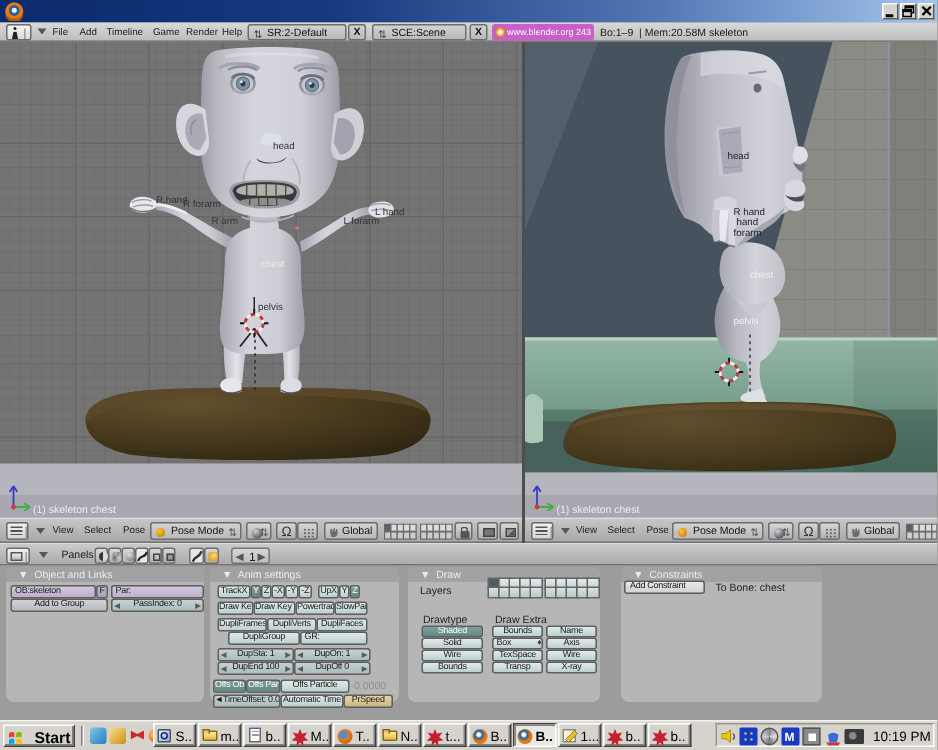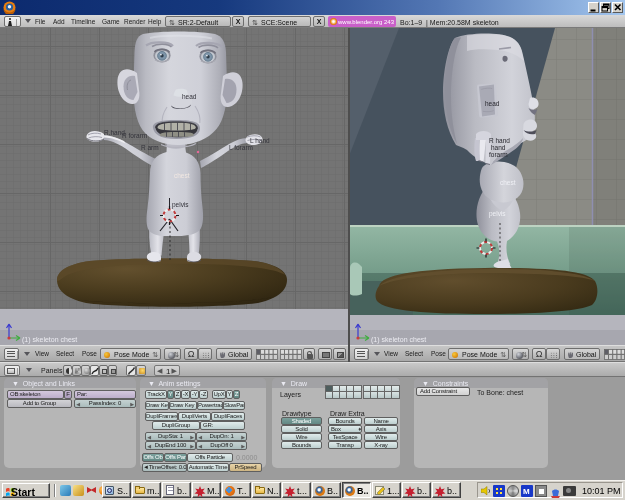--- a/index.html
+++ b/index.html
@@ -598,21 +598,21 @@
 
   <div class="a" style="left:2px;top:2px;width:48px;height:15px;background:#d6d3cc;border:1px solid;border-color:#fff #404040 #404040 #fff;box-shadow:inset -1px -1px 0 #808080">
     <svg width="13" height="12" style="position:absolute;left:2px;top:2px" viewBox="0 0 13 12">
       <g transform="skewY(-4)">
       <path d="M1 2.2 C2.2 1.4 3.4 1.4 4.6 2.2 L4.6 5.4 C3.4 4.6 2.2 4.6 1 5.4 Z" fill="#e8452c" transform="translate(0,0.6)"></path>
       <path d="M5.4 2.2 C6.6 1.4 7.8 1.4 9 2.2 L9 5.4 C7.8 4.6 6.6 4.6 5.4 5.4 Z" fill="#7fba00" transform="translate(0.4,0.9)"></path>
       <path d="M1 6.4 C2.2 5.6 3.4 5.6 4.6 6.4 L4.6 9.6 C3.4 8.8 2.2 8.8 1 9.6 Z" fill="#00a4ef" transform="translate(0,0.8)"></path>
       <path d="M5.4 6.4 C6.6 5.6 7.8 5.6 9 6.4 L9 9.6 C7.8 8.8 6.6 8.8 5.4 9.6 Z" fill="#ffb900" transform="translate(0.4,1.1)"></path>
       </g>
     </svg>
-    <span style="position:absolute;left:8px;top:1.5px;font-size:10.5px;font-weight:bold;color:#000">Start</span>
+    <span style="position:absolute;left:20px;top:1.5px;font-size:10.5px;font-weight:bold;color:#000">Start</span>
   </div>
   <div class="a" style="left:54px;top:3px;width:2px;height:13px;border-left:1px solid #808080;border-right:1px solid #fff"></div>
 
   <div class="a" style="left:60px;top:4px;width:11px;height:11px;background:linear-gradient(135deg,#7ec8e8,#2a7ab8);border-radius:2px"></div>
   <div class="a" style="left:73px;top:4px;width:11px;height:11px;background:linear-gradient(135deg,#f8e088,#c89018);border-radius:2px"></div>
   <div class="a" style="left:86px;top:4px;width:11px;height:11px">
       <div class="a" style="left:1px;top:2px;width:9px;height:6px;background:#c42a2a;clip-path:polygon(0 0,50% 40%,100% 0,100% 100%,50% 60%,0 100%)"></div>
     </div>
   <div class="a" style="left:99px;top:5px;width:9px;height:9px;border-radius:50%;background:radial-gradient(circle at 35% 35%,#ffc060,#e87d0d 60%,#9a5408)"></div>
   <div class="a" style="left:111px;top:3px;width:2px;height:13px;border-left:1px solid #808080;border-right:1px solid #fff"></div>
@@ -696,14 +696,14 @@
   <div class="a" style="left:57px;top:2px;width:12px;height:12px;background:#8a8a8a;border:1px solid #555">
       <div class="a" style="left:3px;top:3px;width:5px;height:5px;background:#fff"></div>
     </div>
   <div class="a" style="left:71px;top:2px;width:12px;height:12px"><svg width="12" height="12">
         <path d="M3 4 C5 2 8 2 10 4 L9 9 H4 Z" fill="#3a6ad8"></path>
         <path d="M2 9 H11 L10 11 H3 Z" fill="#c83a3a"></path>
       </svg></div>
   <div class="a" style="left:85px;top:3px;width:13px;height:10px;background:#3a3a3a;border-radius:1px">
       <div class="a" style="left:3px;top:2px;width:5px;height:5px;border-radius:50%;background:#888"></div>
     </div>
-  <span style="position:absolute;left:104px;top:3px;font-size:9px;color:#000">10:01 PM</span>
+  <span style="position:absolute;left:104px;top:3px;font-size:9px;color:#000">10:19 PM</span>
 </div>
 
 </body></html>

